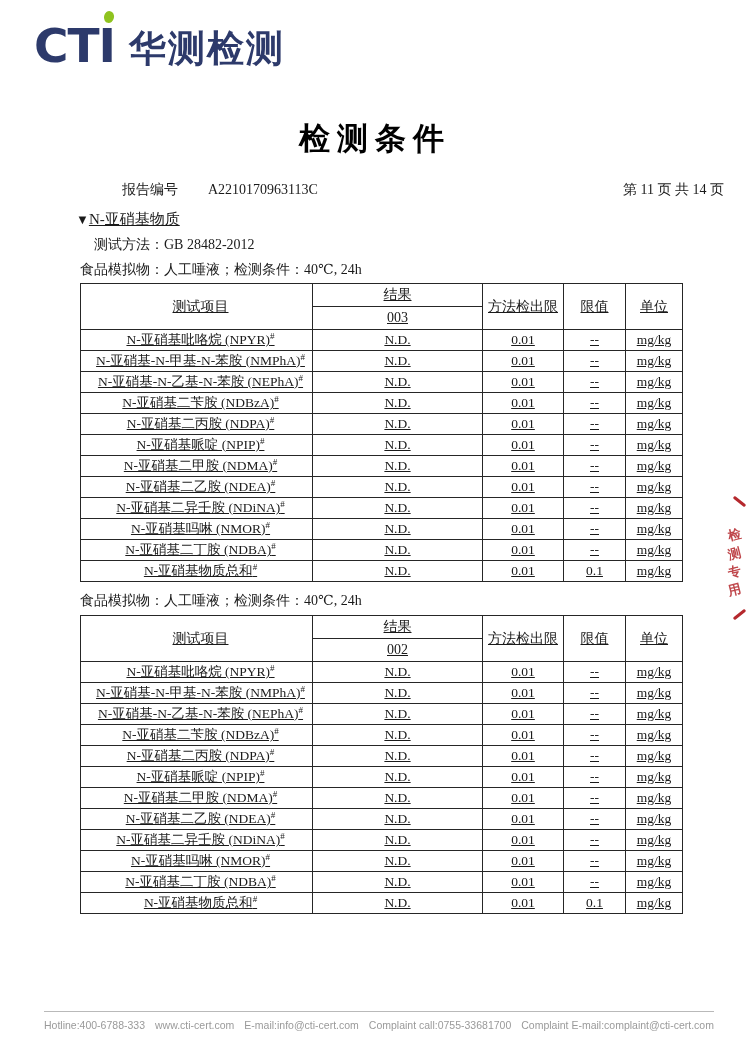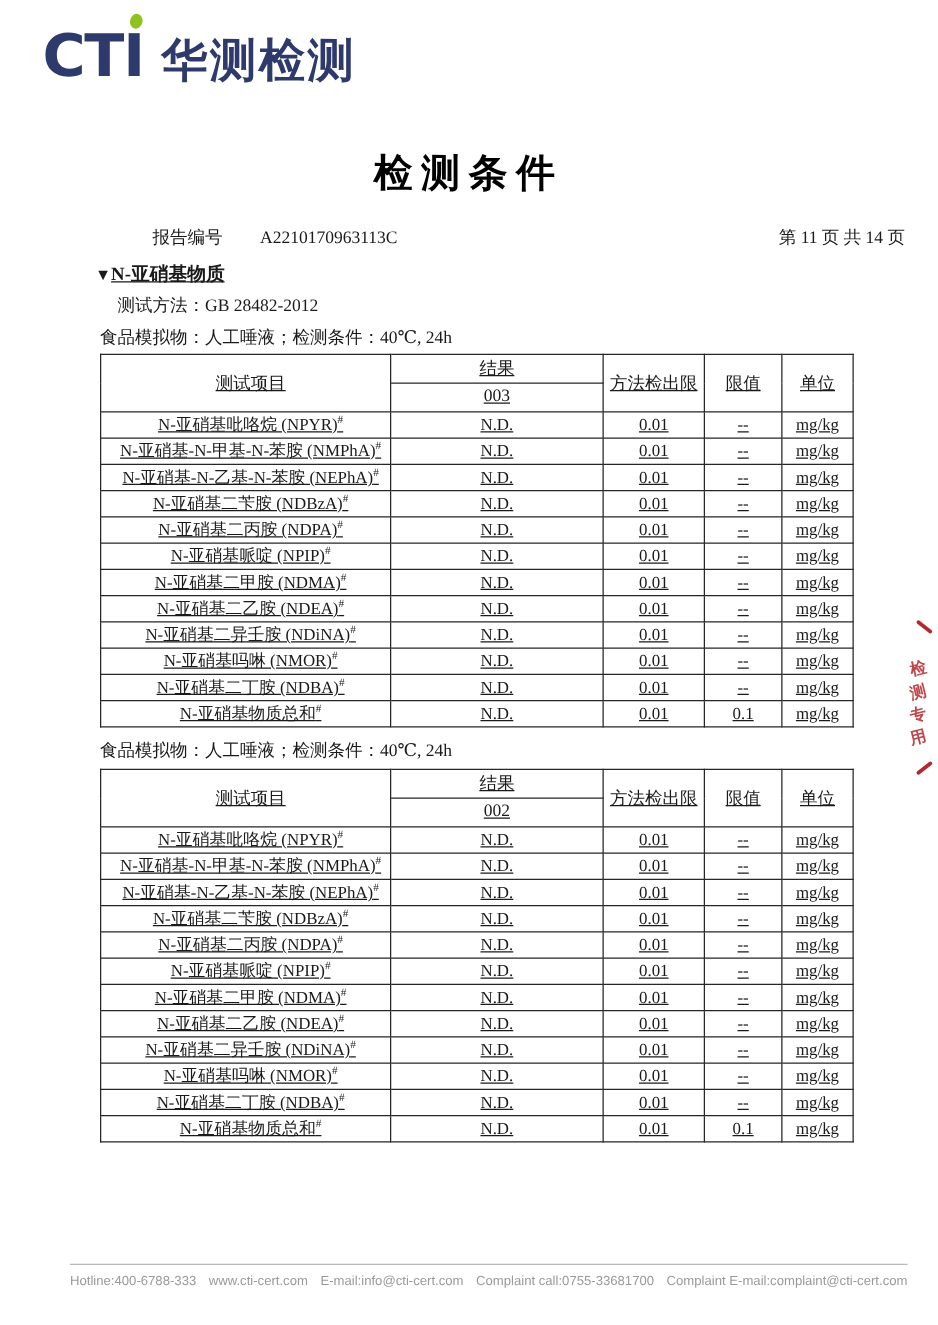--- a/index.html
+++ b/index.html
@@ -28,21 +28,21 @@
                font-size:31px; font-weight:bold; letter-spacing:7px; color:#000; }
 
   
   .meta-row { position:absolute; top:181px; left:80px; width:602px;
               display:flex; justify-content:space-between; font-size:14px;margin-left:42px; }
   .report-no-label { margin-right:30px; }
 
   
   .section-title { position:absolute; top:210px; left:76px; font-size:15px; }
   .section-title .tri { font-size:13px; }
-  .section-title .sec-text { font-weight:bold; text-decoration:underline; }
+  .section-title .sec-text { font-weight:normal; text-decoration:underline; }
   .method-line { position:absolute; top:236px; left:94px; font-size:14px; }
   .cond-line { position:absolute; left:80px; font-size:14px; }
   .cond-1 { top:261px; }
   .cond-2 { top:592px; }
 
   
   table.report { position:absolute; left:80px; width:602px; border-collapse:collapse;
                  table-layout:fixed; font-size:13.5px;text-decoration:underline; }
   .table-1 { top:283px; }
   .table-2 { top:615px; }
@@ -59,21 +59,21 @@
            font-family:"Liberation Serif","DejaVu Serif",serif; }
   .stamp-char { position:absolute; left:8px; font-size:13px; font-weight:bold;
                 transform:rotate(-14deg); opacity:.85; }
   .stamp-stroke { position:absolute; width:15px; height:3px; background:#b5282d;
                   border-radius:2px; }
   .stroke-top { left:12px; top:6px; transform:rotate(38deg); }
   .stroke-bottom { left:12px; top:119px; transform:rotate(-38deg); }
   .sc-0 { top:32px; } .sc-1 { top:51px; } .sc-2 { top:69px; } .sc-3 { top:87px; }
 
   
-  .footer { position:absolute; top:1011px; left:56px; width:670px;
+  .footer { position:absolute; top:1011px; left:44px; width:670px;
             border-top:1px solid #b9b9b9; padding-top:7px;
             display:flex; justify-content:space-between;
             font-family:"Liberation Sans","DejaVu Sans",sans-serif;
             font-size:10.5px; color:#9a9a9a; }
 </style>
 </head>
 <body>
 
 <div class="page">
 

